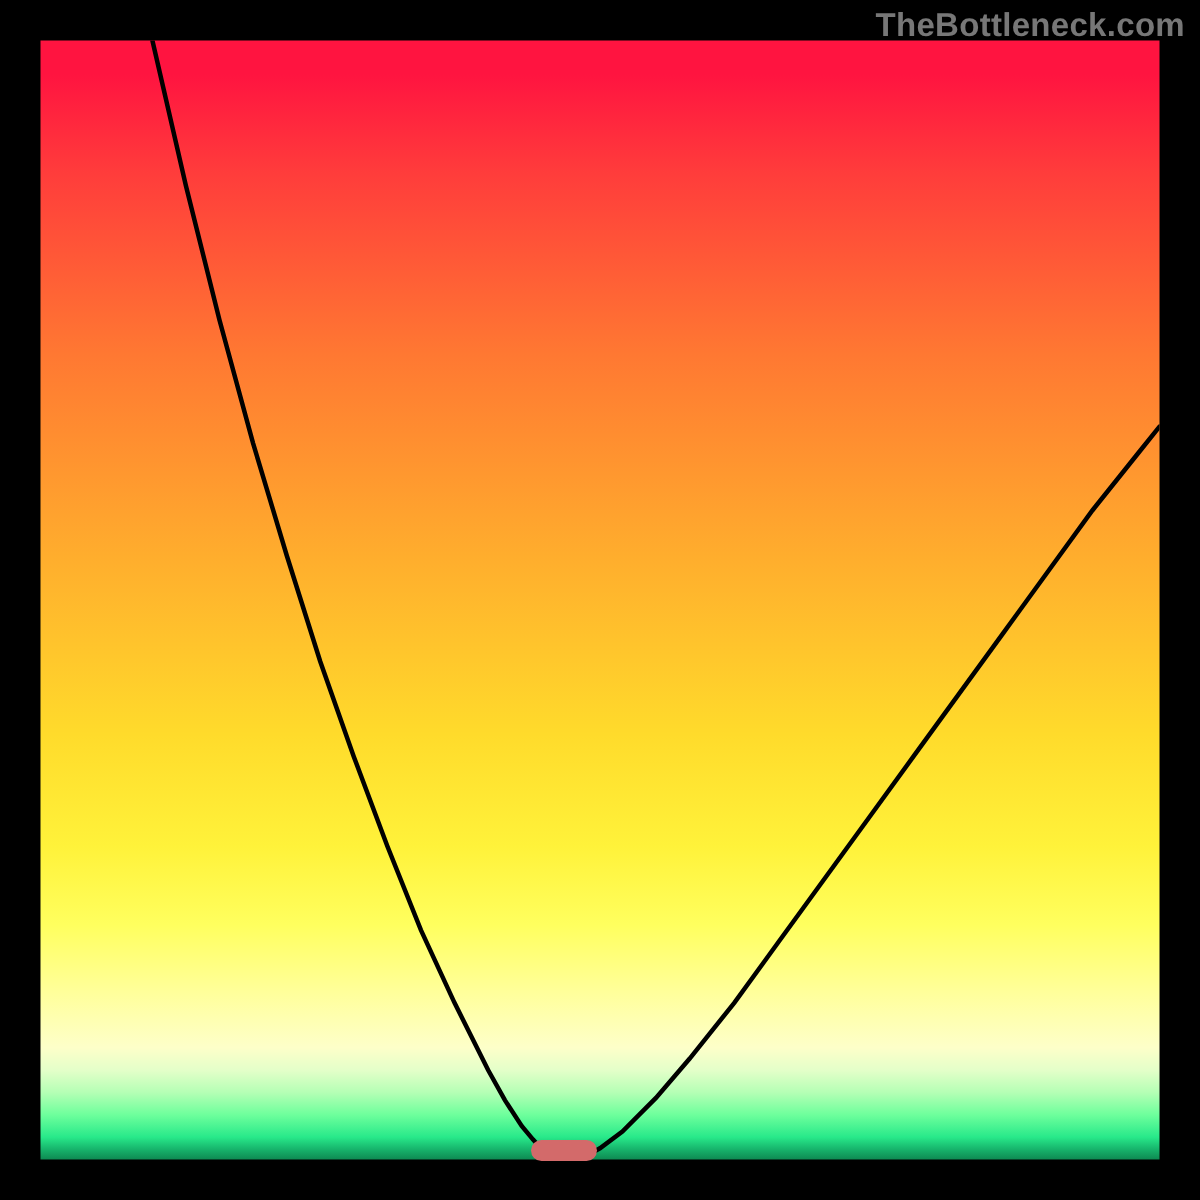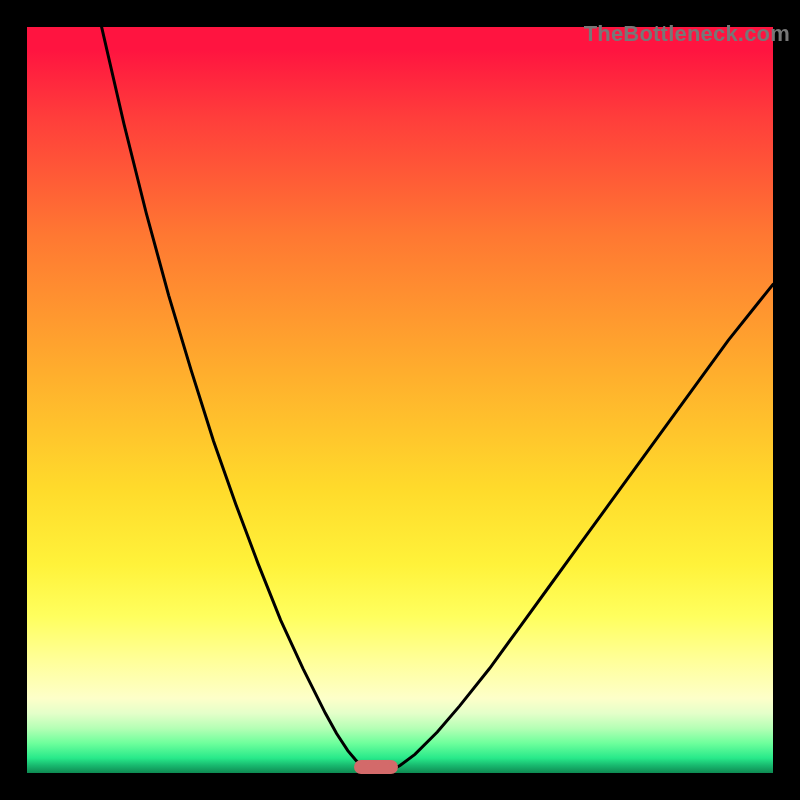--- a/index.html
+++ b/index.html
@@ -38,21 +38,20 @@
   }
   .watermark {
     position: absolute;
     top: 4px;
     right: 10px;
     color: #777;
     font-size: 22px;
     font-weight: 600;
     letter-spacing: 0.2px;
     z-index: 5;
-    margin-top: 17px;
   }
   svg.curve {
     position: absolute;
     left: 0;
     top: 0;
     width: 746px;
     height: 746px;
     z-index: 3;
   }
   .marker {

